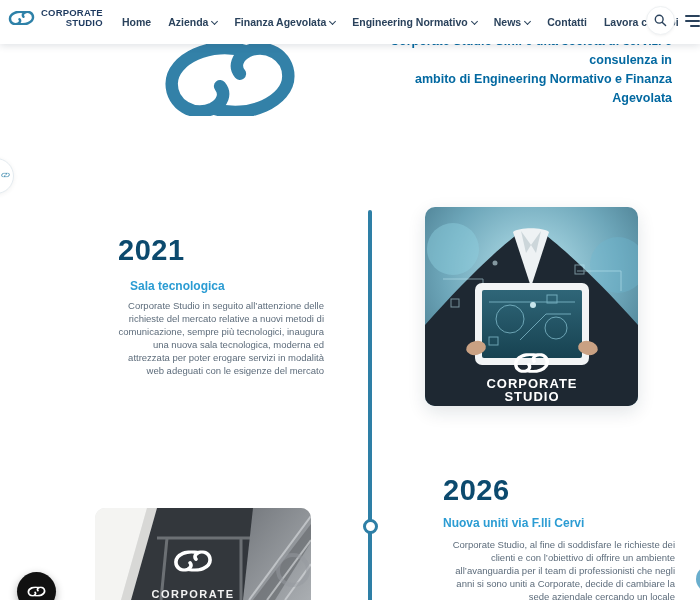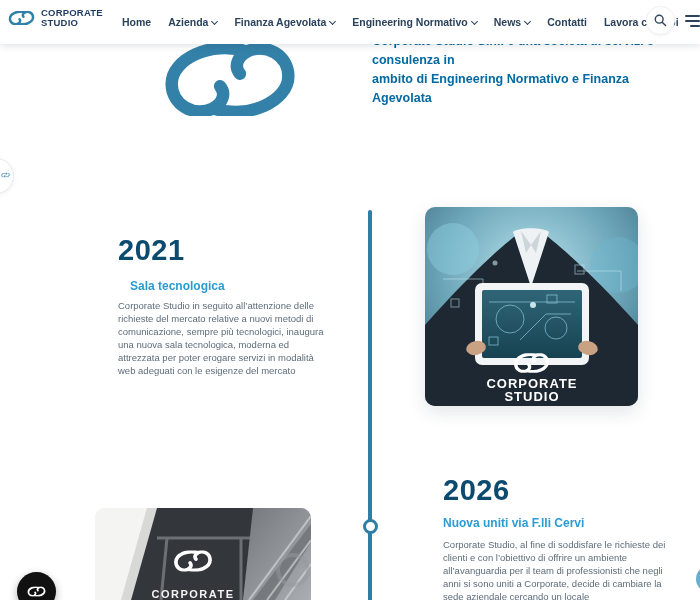--- a/index.html
+++ b/index.html
@@ -1,16 +1,16 @@
 <!DOCTYPE html>
 <html><head>
 <meta charset="utf-8">
 <style>
   html,body{margin:0;padding:0;background:#ffffff;font-family:"Liberation Sans",sans-serif;}
-  #stage{position:relative;width:700px;height:600px;background:#ffffff;overflow:hidden;}
+  #stage{position:relative;width:700px;height:600px;background:#ffffff;overflow:hidden;text-align:right;}
 
   
   .header{position:absolute;left:0;top:0;width:700px;height:44px;background:#ffffff;
           box-shadow:0 2px 7px rgba(40,60,80,.14);z-index:30;}
   .brand{position:absolute;left:8px;top:8px;display:flex;align-items:center;gap:6px;cursor:pointer;}
   .brand-icon{width:27px;height:16px;color:#2E81A8;}
   .brand-text{font-size:9.5px;line-height:9.5px;font-weight:800;color:#1E3A5F;letter-spacing:.2px;}
   .nav{position:absolute;left:122px;top:0;height:44px;display:flex;align-items:center;gap:17px;}
   .nav-item{display:flex;align-items:center;font-size:10.5px;font-weight:600;color:#2A425C;cursor:pointer;white-space:nowrap;}
   .chev{display:inline-block;width:4px;height:4px;border-right:1.4px solid #2A425C;border-bottom:1.4px solid #2A425C;

